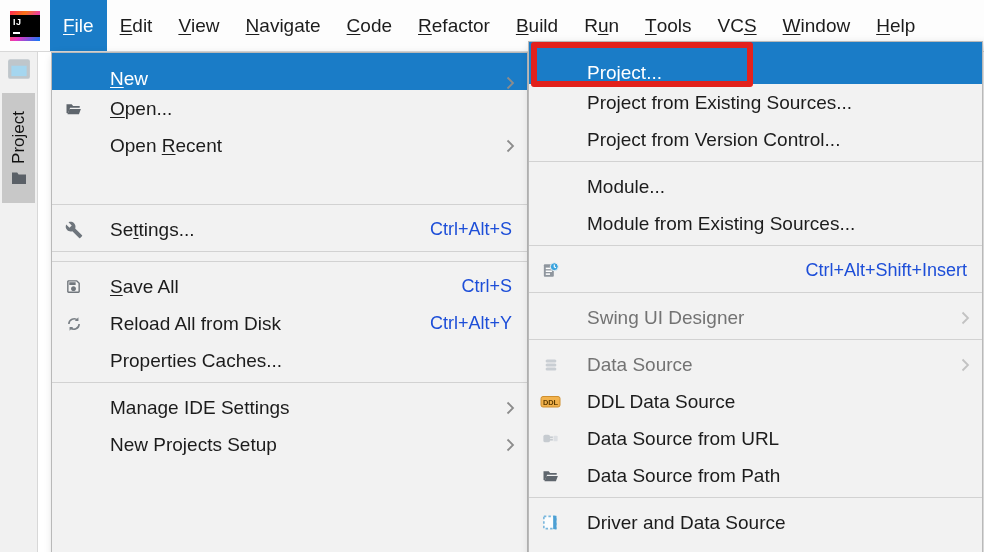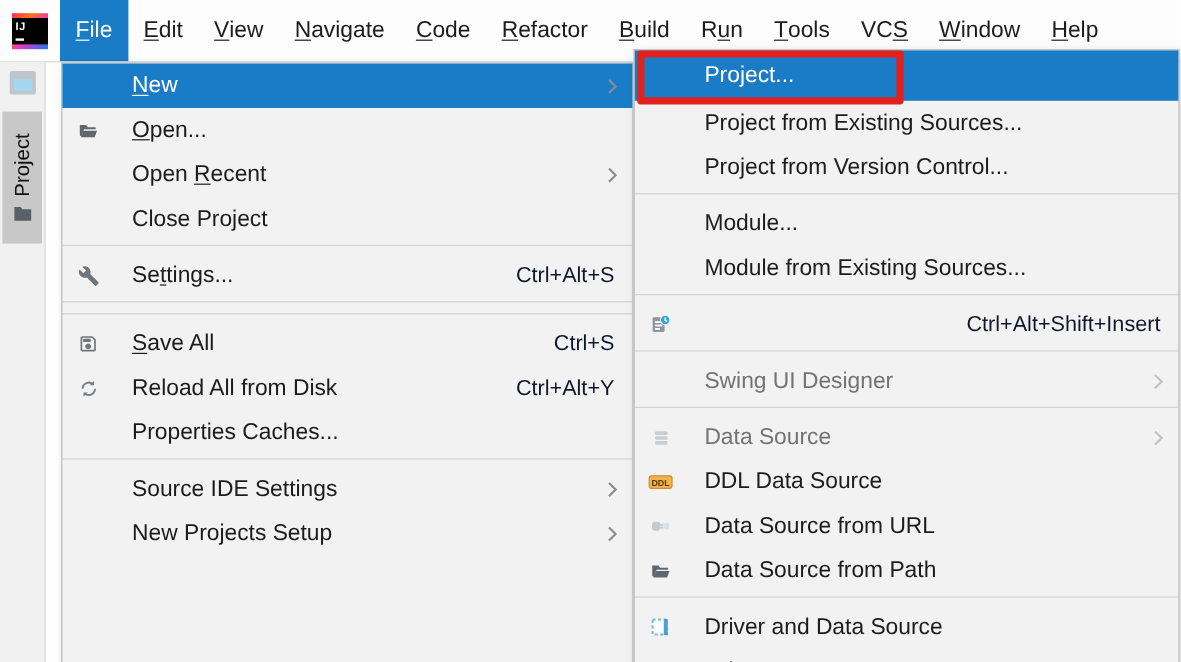--- a/index.html
+++ b/index.html
@@ -37,24 +37,24 @@
   .popup { position:absolute; background:#f2f2f2; border:1px solid #b9b9b9;
            box-shadow:3px 4px 9px rgba(0,0,0,.22); }
   #file-menu { left:51px; top:52px; width:477px; height:516px; z-index:5; }
   #new-menu  { left:528px; top:41px; width:455px; height:518px; z-index:10; }
 
   .mi { height:37px; display:flex; align-items:center; padding:0 12px 0 9px;
         font-size:19px; white-space:nowrap; }
   .mi .ic { width:25px; height:22px; flex:none; margin-right:24px;
             display:flex; align-items:center; justify-content:center; }
   .mi .lbl { white-space:nowrap; }
-  .mi .sc  { margin-left:auto; color:#0f172a; font-size:18px; padding-right:3px;text-align:center; }
+  .mi .sc  { margin-left:auto; color:#1d4ed8; font-size:18px; padding-right:3px;text-align:center; }
   .mi .sc:empty { display:none; }
   .mi .arr { margin-left:auto; flex:none; display:flex; align-items:center; }
-  .mi.sel { background:#1a7cc7; color:#fff; }
+  .mi.sel { background:#1a7cc7; color:#fff;align-items:flex-end; }
   .mi.dis .lbl { color:#737373; }
   .arr path { stroke:#8c8c8c; }
   .dis .arr path { stroke:#c2c2c2; }
   .sep { height:7px; }
   .sep::before { content:""; display:block; margin-top:3px; border-top:1px solid #d2d2d2; }
 
   
   .red-box { position:absolute; left:531px; top:42px; width:222px; height:45px;
              border:6px solid #e2211c; border-radius:3px; z-index:30; pointer-events:none; }
 </style>
@@ -121,21 +121,20 @@
     <span class="lbl">Open <u>R</u>ecent</span>
     <span class="arr">
       <svg width="9" height="14" viewBox="0 0 9 14">
           <path d="M1.5 1.5 7 7 1.5 12.5" fill="none" stroke-width="1.8"></path>
         </svg>
     </span>
   </div>
 
   <div class="mi">
     <span class="ic"></span>
-    <span class="lbl">Close Project</span>
   </div>
 
   <div class="sep"></div>
 
   <div class="mi">
     <span class="ic">
       <svg width="18" height="18" viewBox="0 0 24 24">
         <path d="M22.7 19l-9.1-9.1c.9-2.3.4-5-1.5-6.9-2-2-5-2.4-7.4-1.3L9 6 6 9 1.6 4.7C.4 7.1.9 10.1 2.9 12.1c1.9 1.9 4.6 2.4 6.9 1.5l9.1 9.1c.4.4 1 .4 1.4 0l2.3-2.3c.5-.4.5-1.1.1-1.4z" fill="#6e757c"></path>
       </svg>
     </span>
@@ -175,21 +174,21 @@
 
   <div class="mi">
     <span class="ic"></span>
     <span class="lbl">Properties Caches...</span>
   </div>
 
   <div class="sep"></div>
 
   <div class="mi">
     <span class="ic"></span>
-    <span class="lbl">Source IDE Settings</span>
+    <span class="lbl">Manage IDE Settings</span>
     <span class="arr">
       <svg width="9" height="14" viewBox="0 0 9 14">
           <path d="M1.5 1.5 7 7 1.5 12.5" fill="none" stroke-width="1.8"></path>
         </svg>
     </span>
   </div>
 
   <div class="mi">
     <span class="ic"></span>
     <span class="lbl">New Projects Setup</span>

